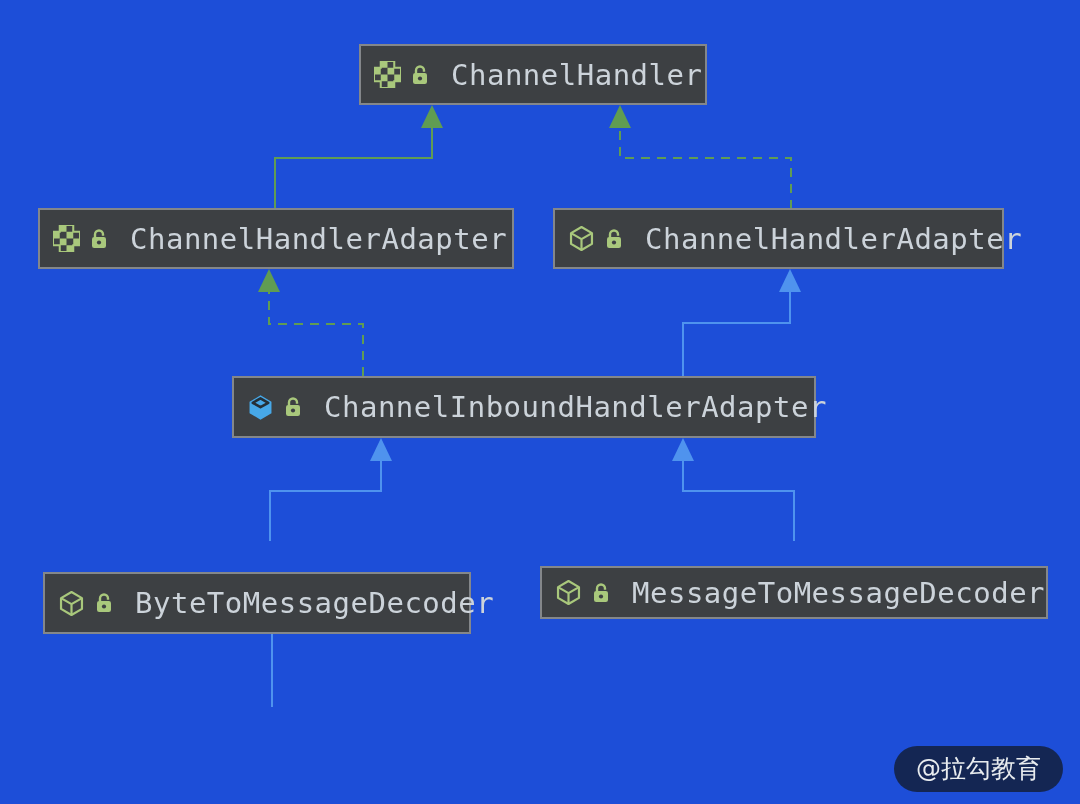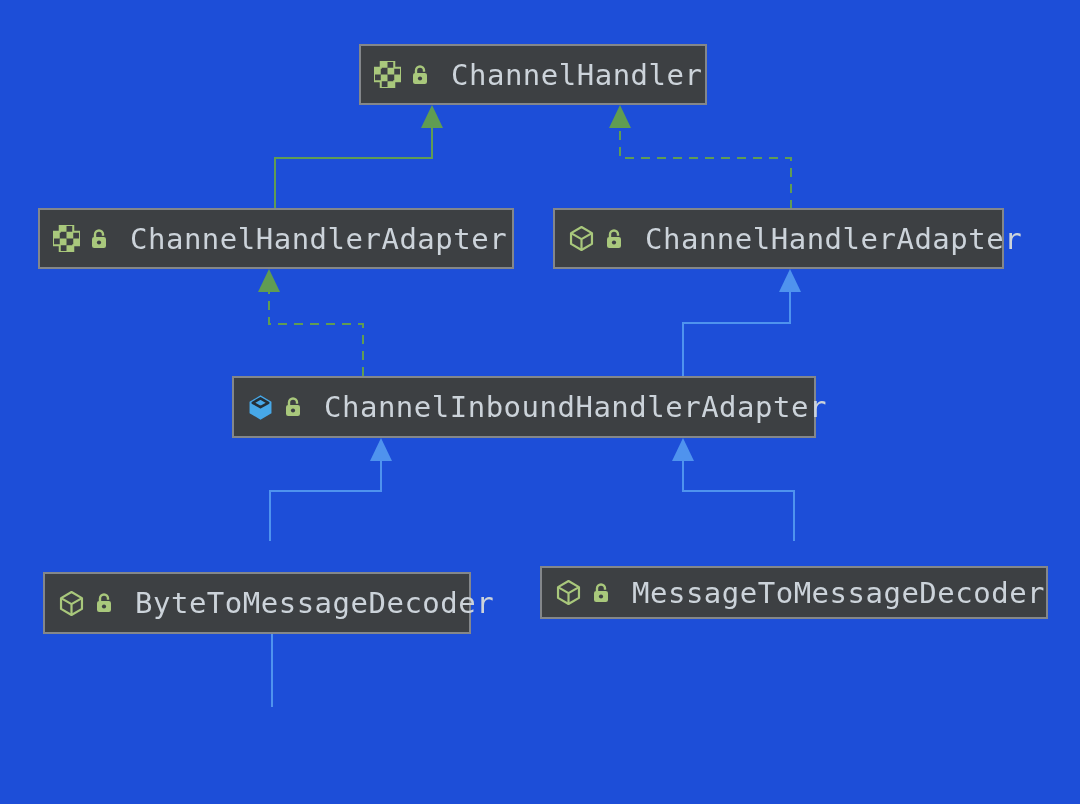--- a/index.html
+++ b/index.html
@@ -128,14 +128,15 @@
     <svg class="type-icon" width="27" height="27">
         <use href="#sym-class"></use>
       </svg>
     <svg class="lock" width="20" height="24">
         <use href="#sym-lock"></use>
       </svg>
     <span class="label">MessageToMessageDecoder</span>
   </div>
 
 
+  <div class="watermark">@拉勾教育</div>
 
 </div>
 
 </body></html>

